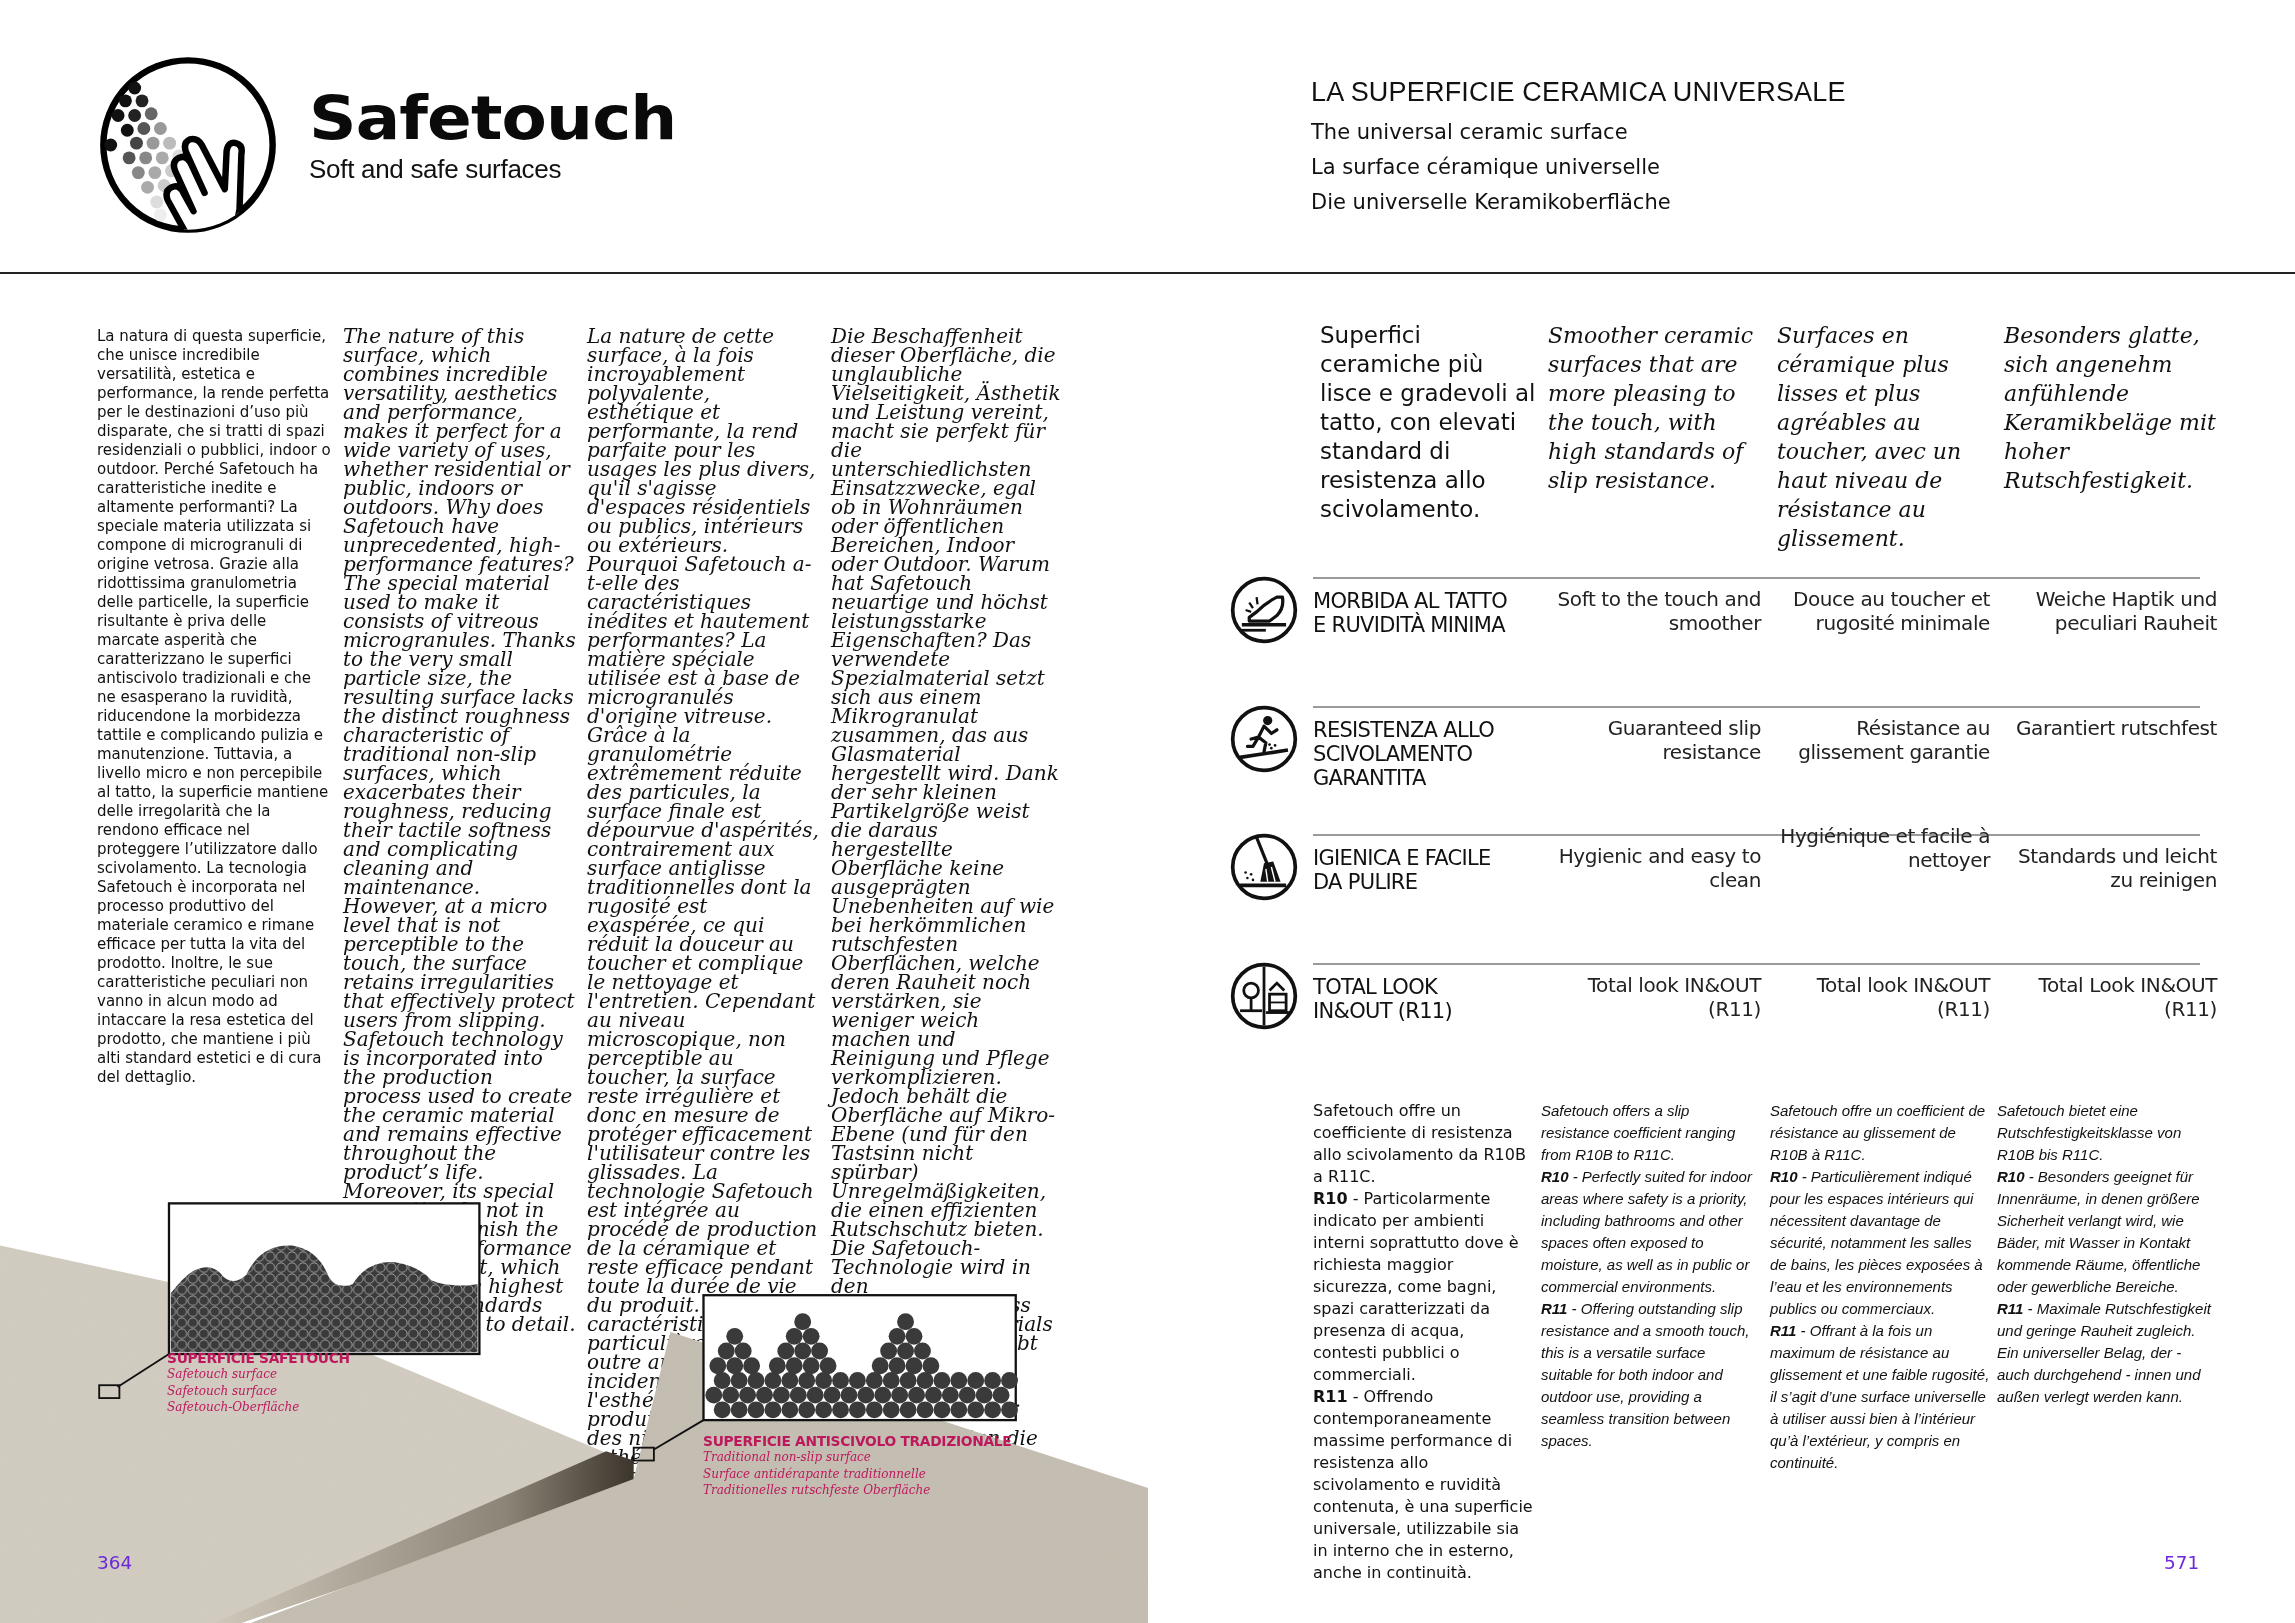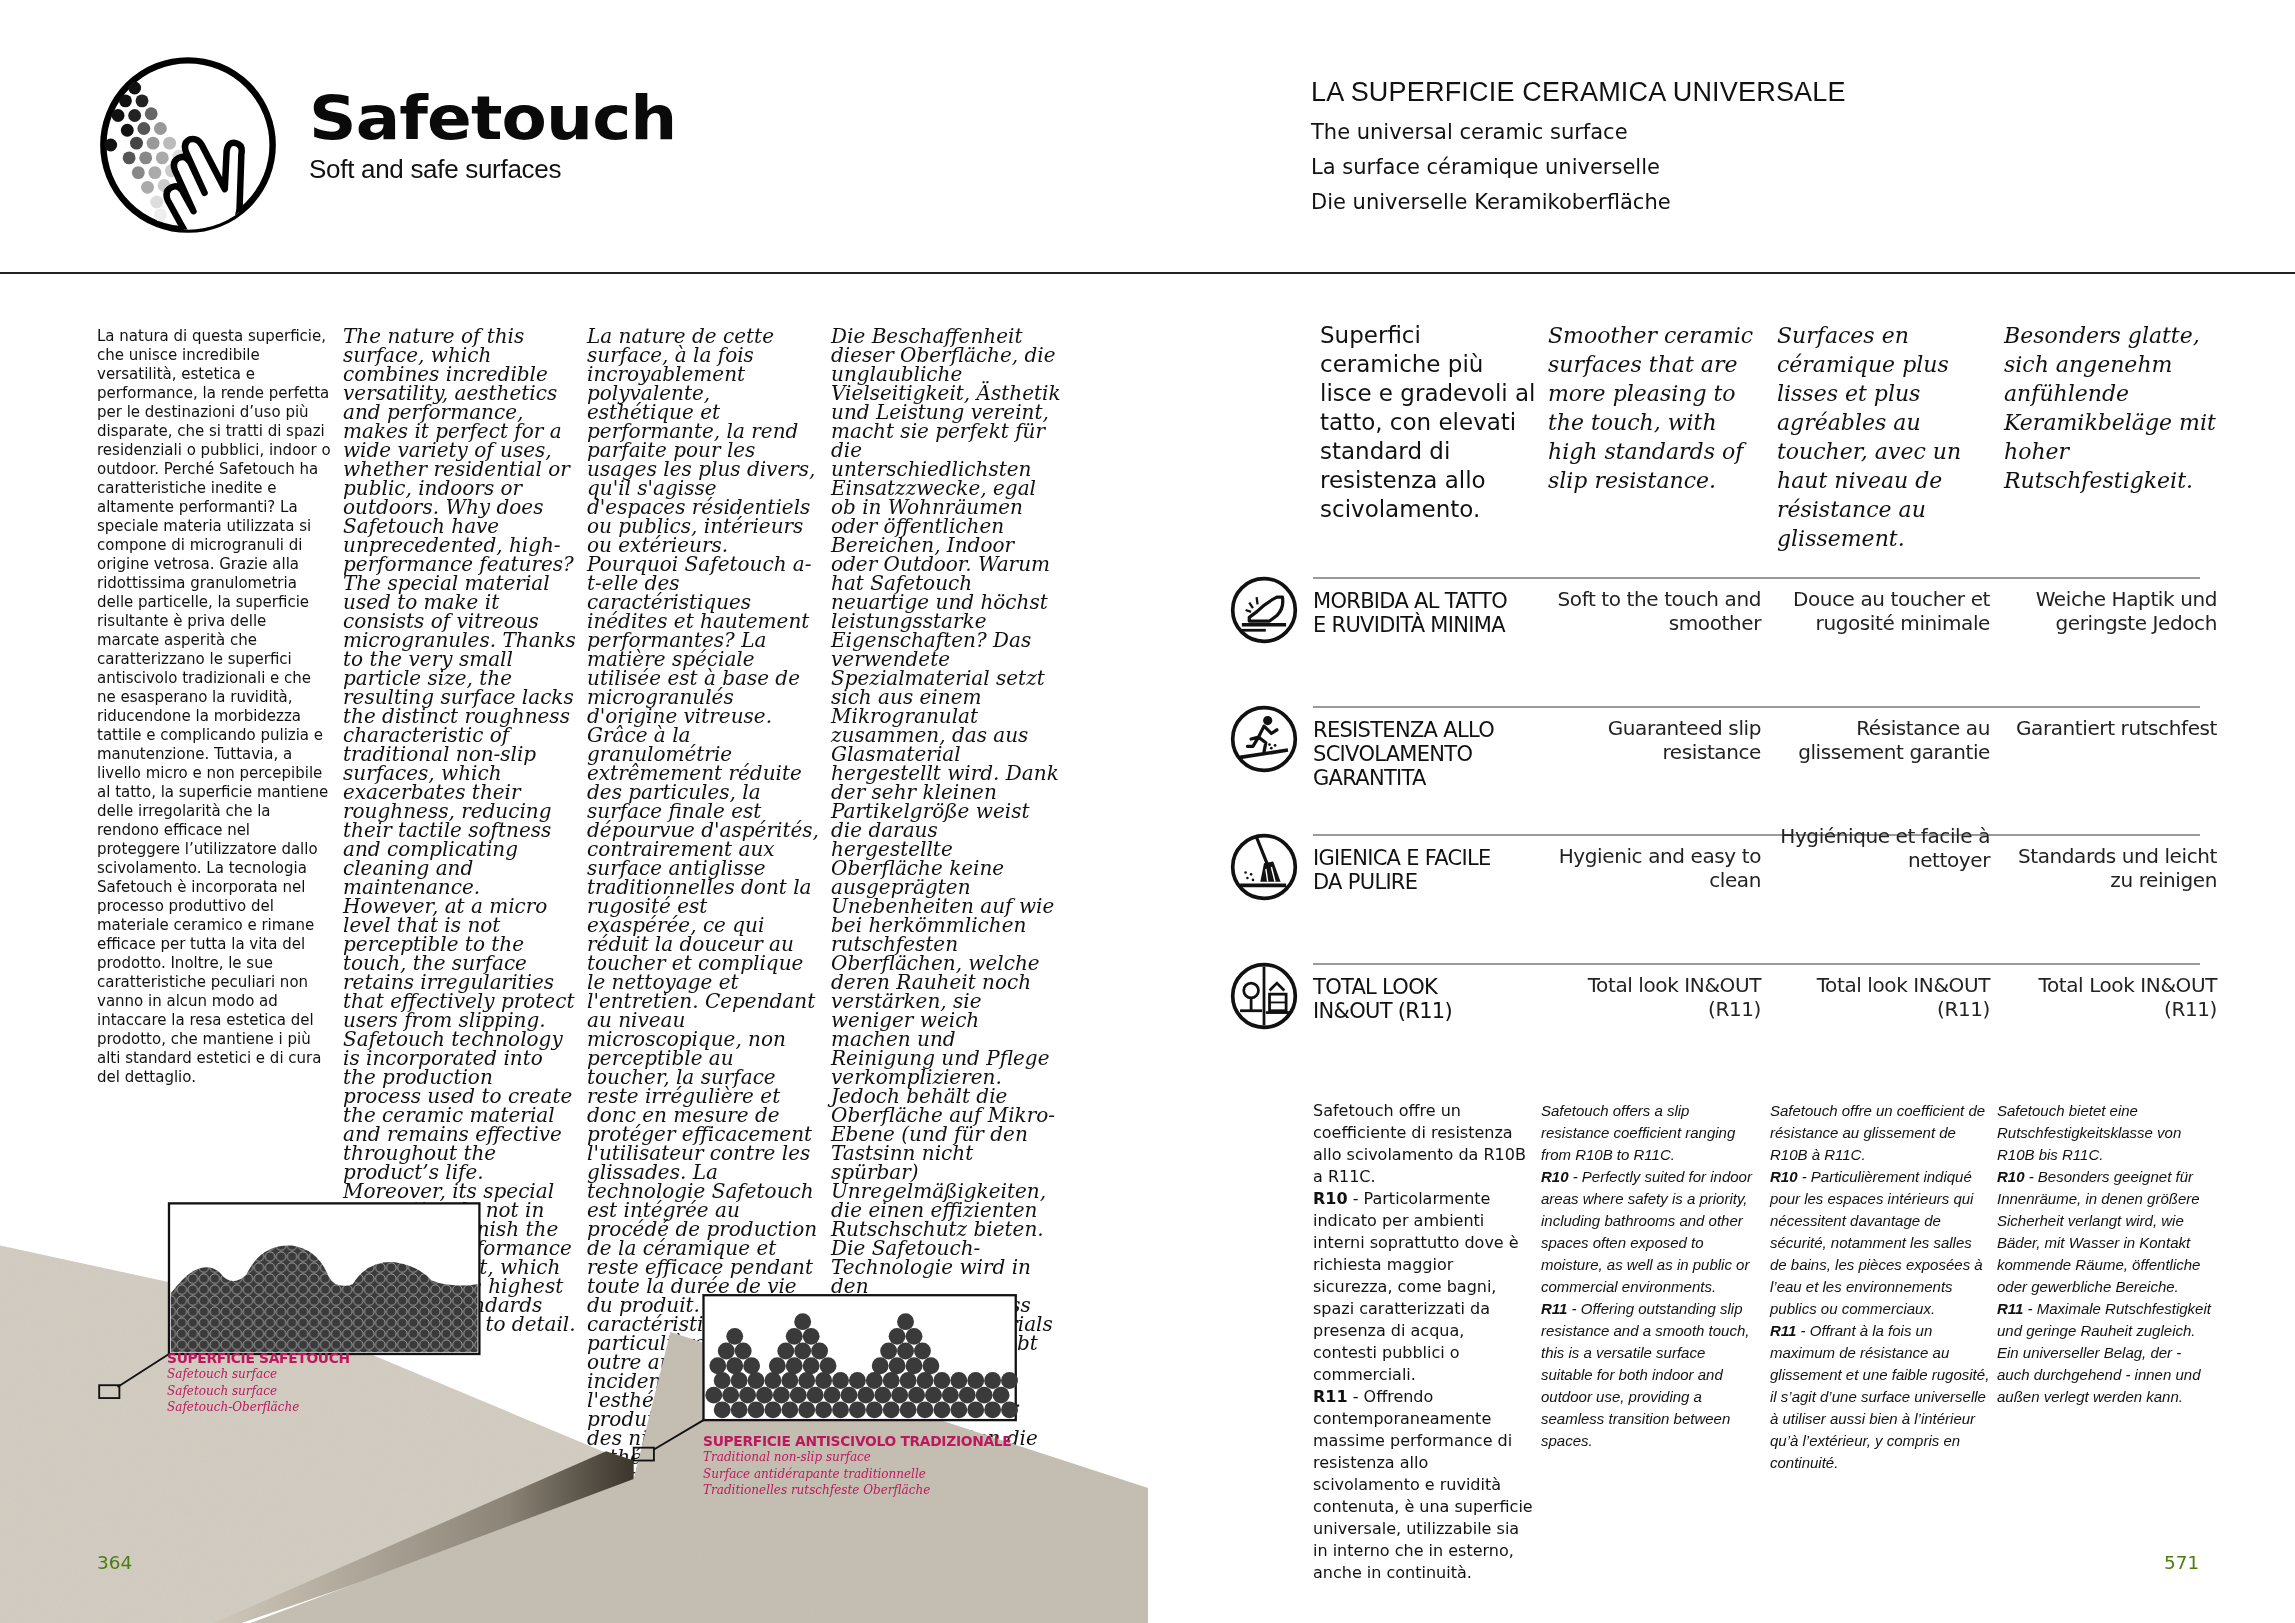--- a/index.html
+++ b/index.html
@@ -23,21 +23,21 @@
   .col1 { left: 97px; }
   .col2 { left: 343px; }
   .col3 { left: 587px; }
   .col4 { left: 831px; }
 
   
   .slab { position: absolute; left: 0; top: 1185px; width: 1148px; height: 439px; }
   .diag-label { position: absolute; font-family: "DejaVu Sans", sans-serif; color: #be185d; }
   .diag-label .t { font-weight: bold; font-size: 13.8px; letter-spacing: -0.3px; }
   .diag-label .s { font-family: "DejaVu Serif", serif; font-style: italic; font-size: 12px; line-height: 16.5px; }
-  .page-num { position: absolute; font-size: 18.4px; color: #4d7c0f; font-family: "DejaVu Sans", sans-serif; }
+  .page-num { position: absolute; font-size: 18.4px; color: #6d28d9; font-family: "DejaVu Sans", sans-serif; }
 
   
   .intro { position: absolute; top: 321px; width: 220px; font-size: 24px; line-height: 29px; color: #111; margin-left: 7px; }
   .intro.it { font-family: "DejaVu Serif", serif; font-style: italic; font-size: 22px; }
   .intro.roman { font-family: "DejaVu Sans", sans-serif; font-size: 23px; }
   .c1 { left: 1313px; } .c2 { left: 1541px; } .c3 { left: 1770px; } .c4 { left: 1997px; }
 
   .feature-rule { position: absolute; left: 1313px; width: 887px; height: 1.8px; background: #9a9a9a; }
   .feat-icon { position: absolute; left: 1229px; width: 70px; height: 70px; }
   .feat-label { position: absolute; left: 1313px; width: 202px; font-family: "DejaVu Sans", sans-serif; font-size: 21px; line-height: 24px; letter-spacing: -0.7px; color: #111; }
@@ -260,21 +260,21 @@
   <path d="M22 46 L30 40 Q40 30 52 24 L58 24 Q60 36 52 44 L44 50 L22 50 Z" fill="none" stroke="#111" stroke-width="3.5" stroke-linejoin="round"></path>
   <line x1="14" y1="54" x2="62" y2="54" stroke="#111" stroke-width="4"></line>
   <line x1="14" y1="60" x2="40" y2="60" stroke="#111" stroke-width="3"></line>
   <line x1="22" y1="30" x2="26" y2="36" stroke="#111" stroke-width="2.5"></line>
     <line x1="30" y1="24" x2="31" y2="32" stroke="#111" stroke-width="2.5"></line>
     <line x1="18" y1="38" x2="24" y2="40" stroke="#111" stroke-width="2.5"></line>
 </svg>
 <div class="feat-label" style="top:589px;">MORBIDA AL TATTO E RUVIDITÀ MINIMA</div>
 <div class="feat-cell c2" style="top:587px;">Soft to the touch and smoother</div>
 <div class="feat-cell c3" style="top:587px;">Douce au toucher et rugosité minimale</div>
-<div class="feat-cell c4" style="top:587px;">Weiche Haptik und geringste Jedoch</div>
+<div class="feat-cell c4" style="top:587px;">Weiche Haptik und peculiari Rauheit</div>
 
 <div class="feature-rule" style="top:706px;"></div>
 <svg class="feat-icon" style="top:704px;" viewBox="0 0 76 76">
   <circle cx="38" cy="38" r="34" fill="none" stroke="#111" stroke-width="4"></circle>
   <circle cx="42" cy="18" r="5" fill="#111"></circle>
   <path d="M38 24 L32 36 L24 38 M38 24 L46 32 L52 28 M32 36 L40 42 L38 52 M32 36 L26 46 L20 46" fill="none" stroke="#111" stroke-width="3.5" stroke-linecap="round" stroke-linejoin="round"></path>
   <line x1="12" y1="58" x2="64" y2="50" stroke="#111" stroke-width="4"></line>
   <circle cx="46" cy="48" r="1.5" fill="#111"></circle>
     <circle cx="50" cy="45" r="1.5" fill="#111"></circle>
     <circle cx="44" cy="44" r="1.5" fill="#111"></circle>

